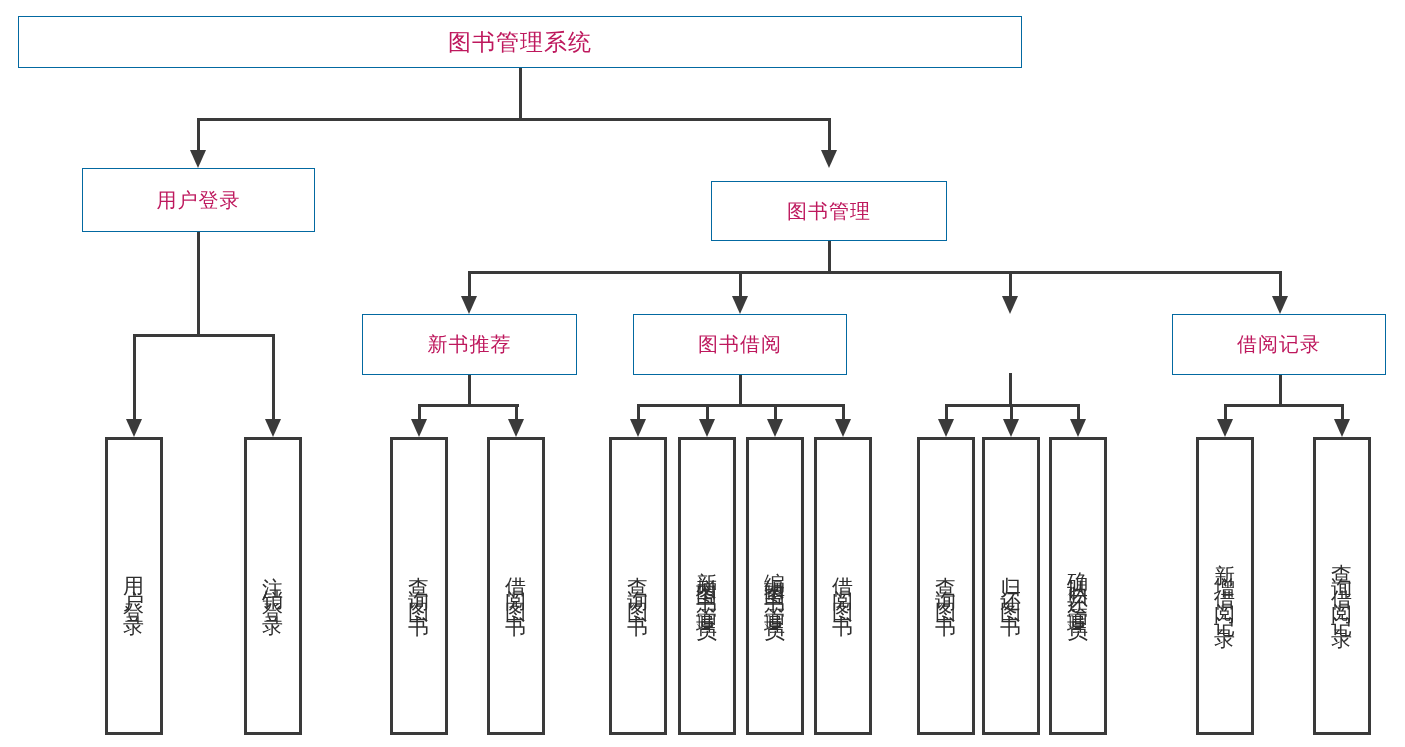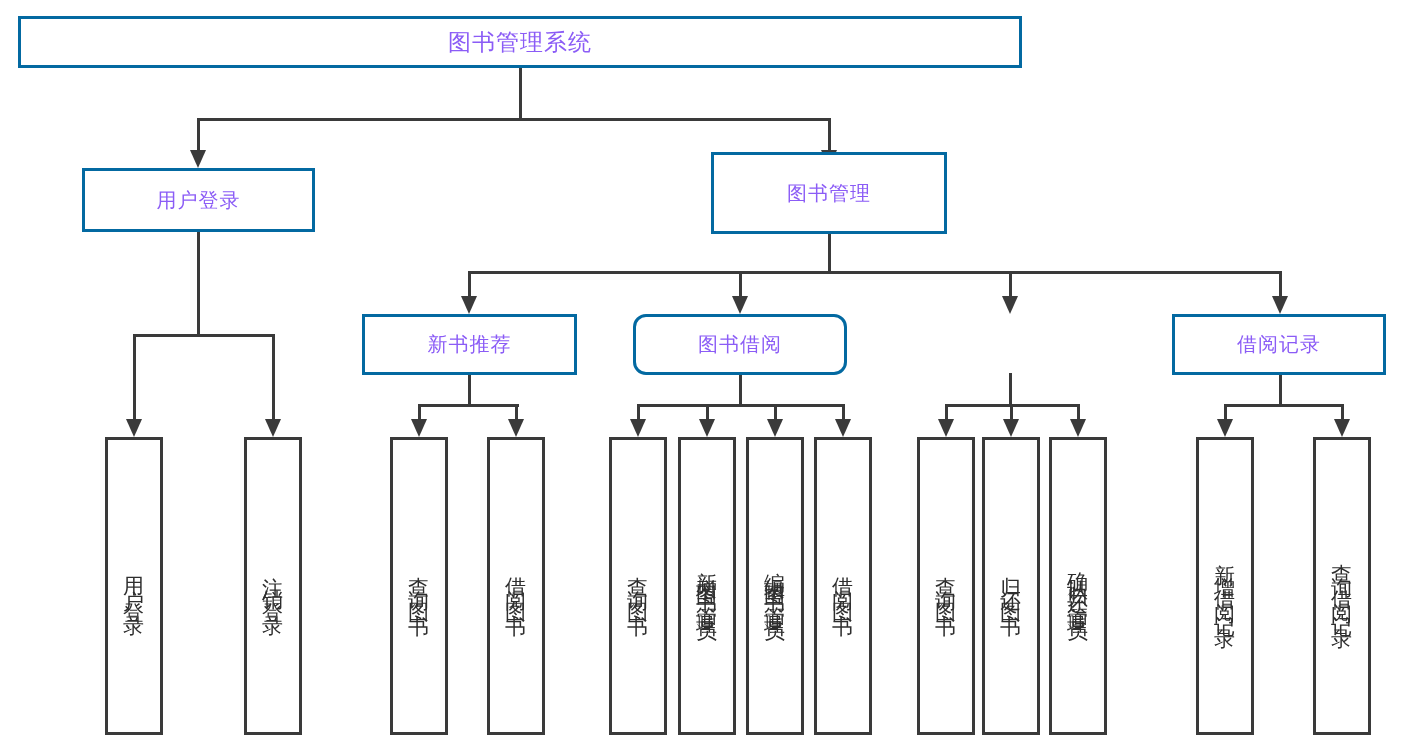--- a/index.html
+++ b/index.html
@@ -3,22 +3,22 @@
 <meta charset="utf-8">
 <style>
   html,body{margin:0;padding:0;background:#ffffff;}
   #canvas{
     position:relative;width:1405px;height:747px;background:#ffffff;overflow:hidden;
     font-family:"Liberation Sans","DejaVu Sans",sans-serif;color:#2e2e2e;
   }
   
   .hbox{
     position:absolute;box-sizing:border-box;background:#ffffff;
-    border:3px solid #0369a1;display:flex;align-items:center;justify-content:center;
-    font-size:20px;letter-spacing:1px;color:#8b5cf6;z-index:2;
+    border:1px solid #0369a1;display:flex;align-items:center;justify-content:center;
+    font-size:20px;letter-spacing:1px;color:#be185d;z-index:2;
   }
   .hbox.title{font-size:23px;}
   .vbox{
     position:absolute;box-sizing:border-box;background:#ffffff;
     border:3px solid #3a3a3a;width:58px;height:298px;top:437px;
     display:flex;align-items:center;justify-content:center;z-index:2;
   }
   .vtext{
     writing-mode:vertical-rl;text-orientation:upright;
     font-size:21px;letter-spacing:13px;line-height:1;color:#2e2e2e;
@@ -52,21 +52,21 @@
   <div class="vl" style="left:519px;top:66px;height:54px;"></div>
   <div class="hl" style="left:197px;top:118px;width:634px;"></div>
   <div class="vl" style="left:197px;top:118px;height:36px;"></div>
   <div class="ah" style="left:190px;top:150px;"></div>
   <div class="vl" style="left:828px;top:118px;height:36px;"></div>
   <div class="ah" style="left:821px;top:150px;"></div>
 
   <div class="hbox" style="left:82px;top:168px;width:233px;height:64px;">
     <span>用户登录</span>
   </div>
-  <div class="hbox" style="left:711px;top:152px;width:236px;height:82px;align-items:center;">
+  <div class="hbox" style="left:711px;top:181px;width:236px;height:60px;align-items:center;">
     <span>图书管理</span>
   </div>
 
   <div class="vl" style="left:197px;top:230px;height:106px;"></div>
   <div class="hl" style="left:133px;top:334px;width:142px;"></div>
   <div class="vl" style="left:133px;top:334px;height:88px;"></div>
   <div class="ah" style="left:126px;top:419px;"></div>
   <div class="vl" style="left:272px;top:334px;height:88px;"></div>
   <div class="ah" style="left:265px;top:419px;"></div>
 
@@ -77,21 +77,21 @@
   <div class="vl" style="left:739px;top:271px;height:28px;"></div>
   <div class="ah" style="left:732px;top:296px;"></div>
   <div class="vl" style="left:1009px;top:271px;height:28px;"></div>
   <div class="ah" style="left:1002px;top:296px;"></div>
   <div class="vl" style="left:1279px;top:271px;height:28px;"></div>
   <div class="ah" style="left:1272px;top:296px;"></div>
 
   <div class="hbox" style="left:362px;top:314px;width:215px;height:61px;">
     <span>新书推荐</span>
   </div>
-  <div class="hbox" style="left:633px;top:314px;width:214px;height:61px;border-radius:13px;">
+  <div class="hbox" style="left:633px;top:314px;width:214px;height:61px;">
     <span>图书借阅</span>
   </div>
   <div class="hbox" style="left:1172px;top:314px;width:214px;height:61px;font-family:Liberation Serif, serif;">
     <span>借阅记录</span>
   </div>
 
   <div class="vl" style="left:468px;top:373px;height:34px;"></div>
   <div class="hl" style="left:418px;top:404px;width:101px;"></div>
   <div class="vl" style="left:418px;top:404px;height:18px;"></div>
   <div class="ah" style="left:411px;top:419px;"></div>

